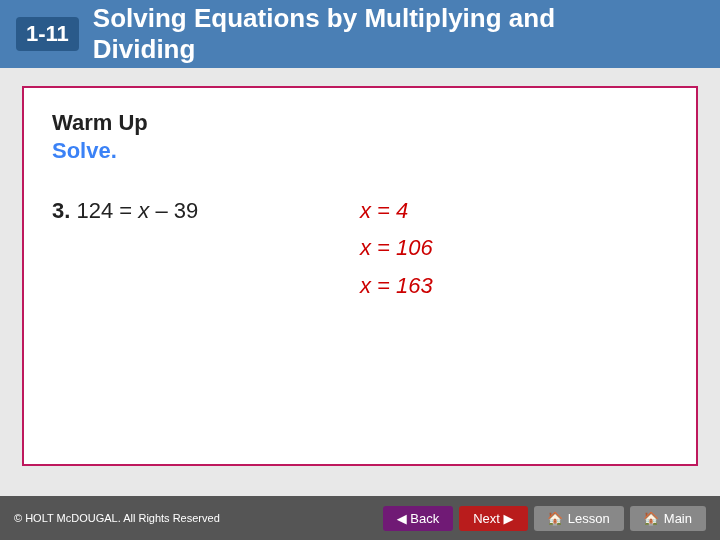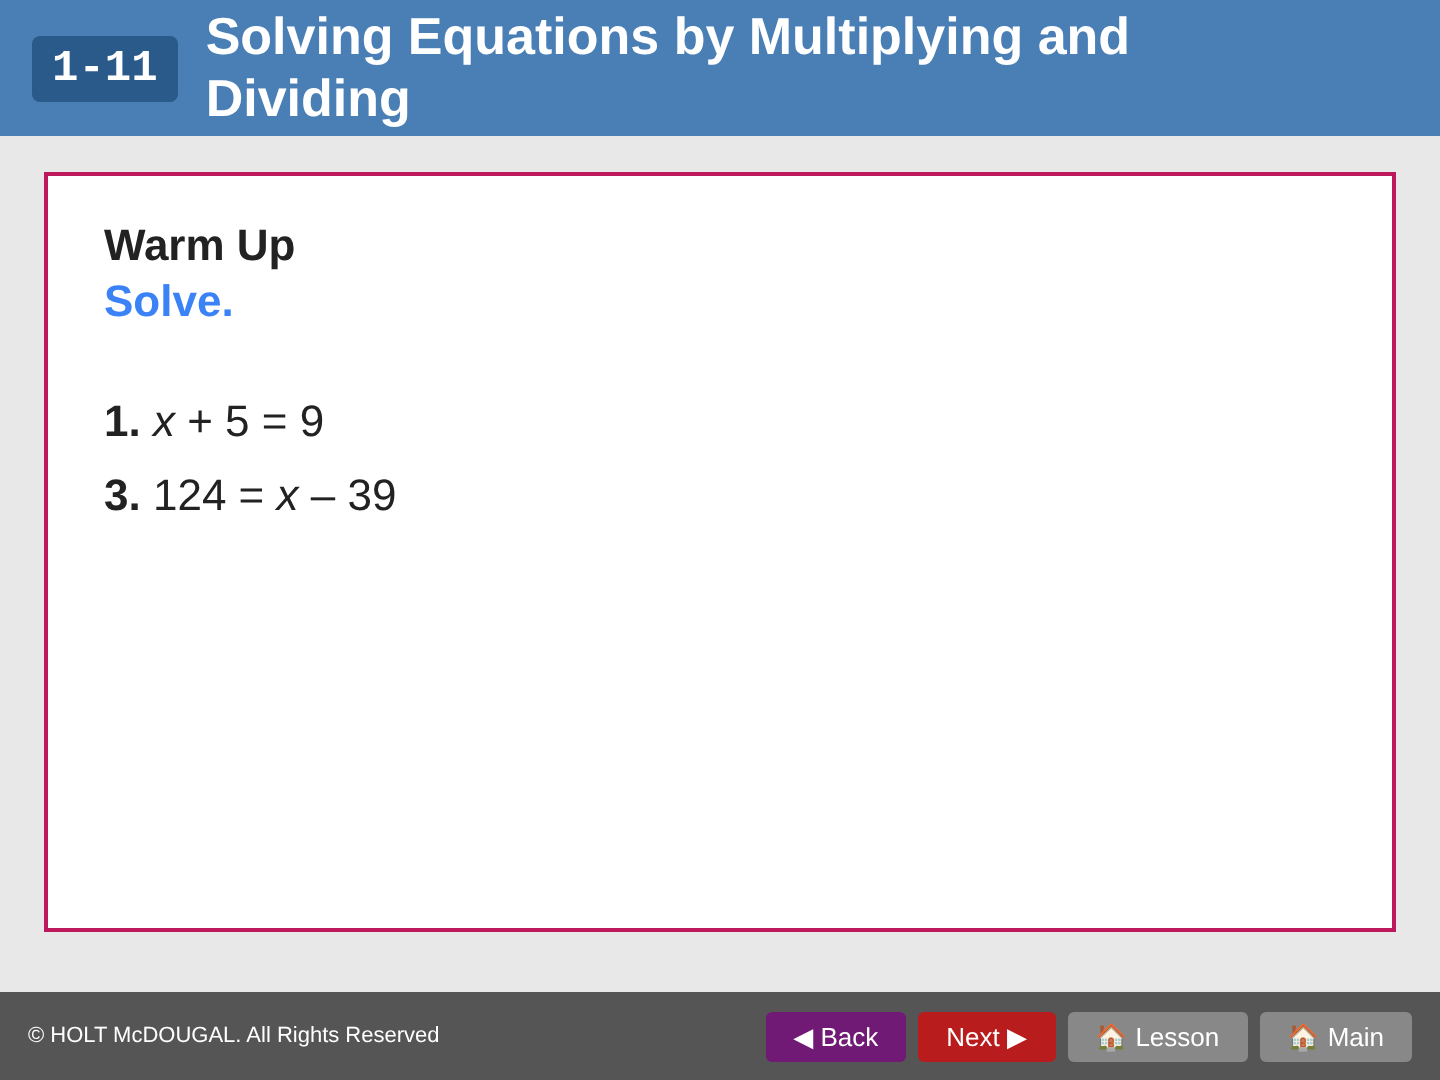--- a/index.html
+++ b/index.html
@@ -24,21 +24,20 @@
 
     .lesson-badge {
       background: #2a5a8a;
       color: white;
       font-size: 22px;
       font-weight: bold;
       padding: 4px 10px;
       border-radius: 4px;
       margin-right: 14px;
       white-space: nowrap;
-      font-family: Liberation Mono, monospace;
     }
 
     .header-title {
       color: white;
       font-size: 26px;
       font-weight: bold;
       line-height: 1.2;
     }
 
     
@@ -151,29 +150,30 @@
 </div>
 
 <div class="main-content">
   <div class="warm-up-title">Warm Up</div>
   <div class="warm-up-subtitle">Solve.</div>
 
   <div class="problems-grid">
 
     <div>
       <div class="problem-item">
-        <span class="problem-number">1.</span>
-        <span> <em>x</em> + 5 = 9</span>
-      </div>
-      <div class="problem-item">
         <span class="problem-number">3.</span>
         <span> 124 = <em>x</em> – 39</span>
       </div>
     </div>
 
+    <div>
+      <div class="answer-item"><em>x</em> = 4</div>
+      <div class="answer-item"><em>x</em> = 106</div>
+      <div class="answer-item"><em>x</em> = 163</div>
+    </div>
   </div>
 </div>
 
 <div class="footer">
   <div class="footer-copyright">© HOLT McDOUGAL. All Rights Reserved</div>
   <div class="footer-nav">
     <button class="nav-btn">◀ Back</button>
     <button class="nav-btn next-btn">Next ▶</button>
     <button class="nav-btn lesson-btn">
       <span>🏠</span>

